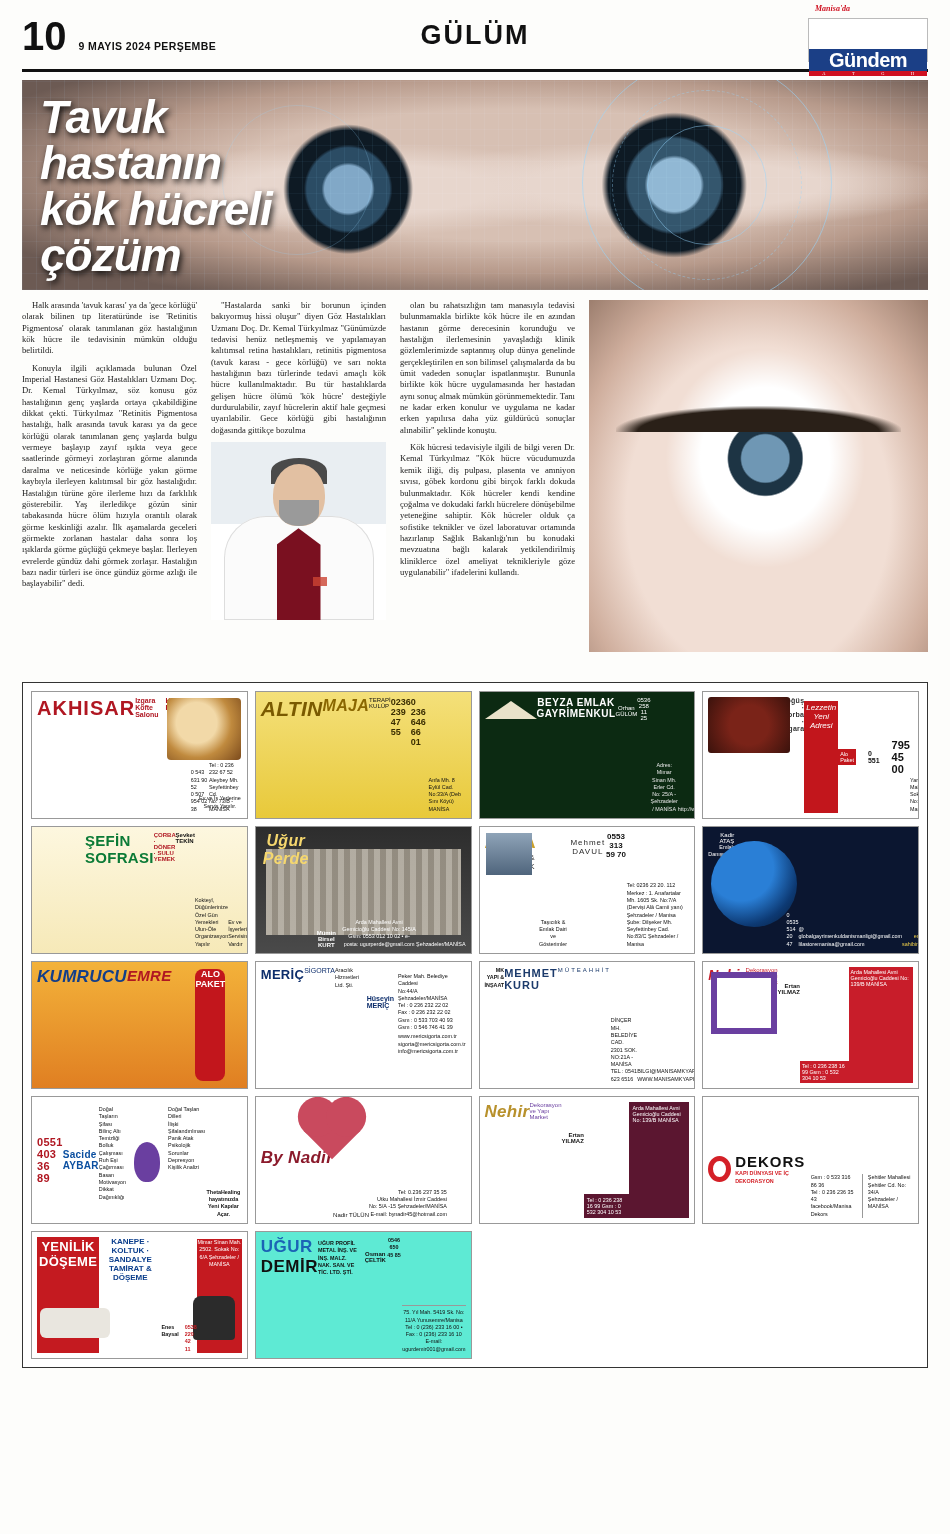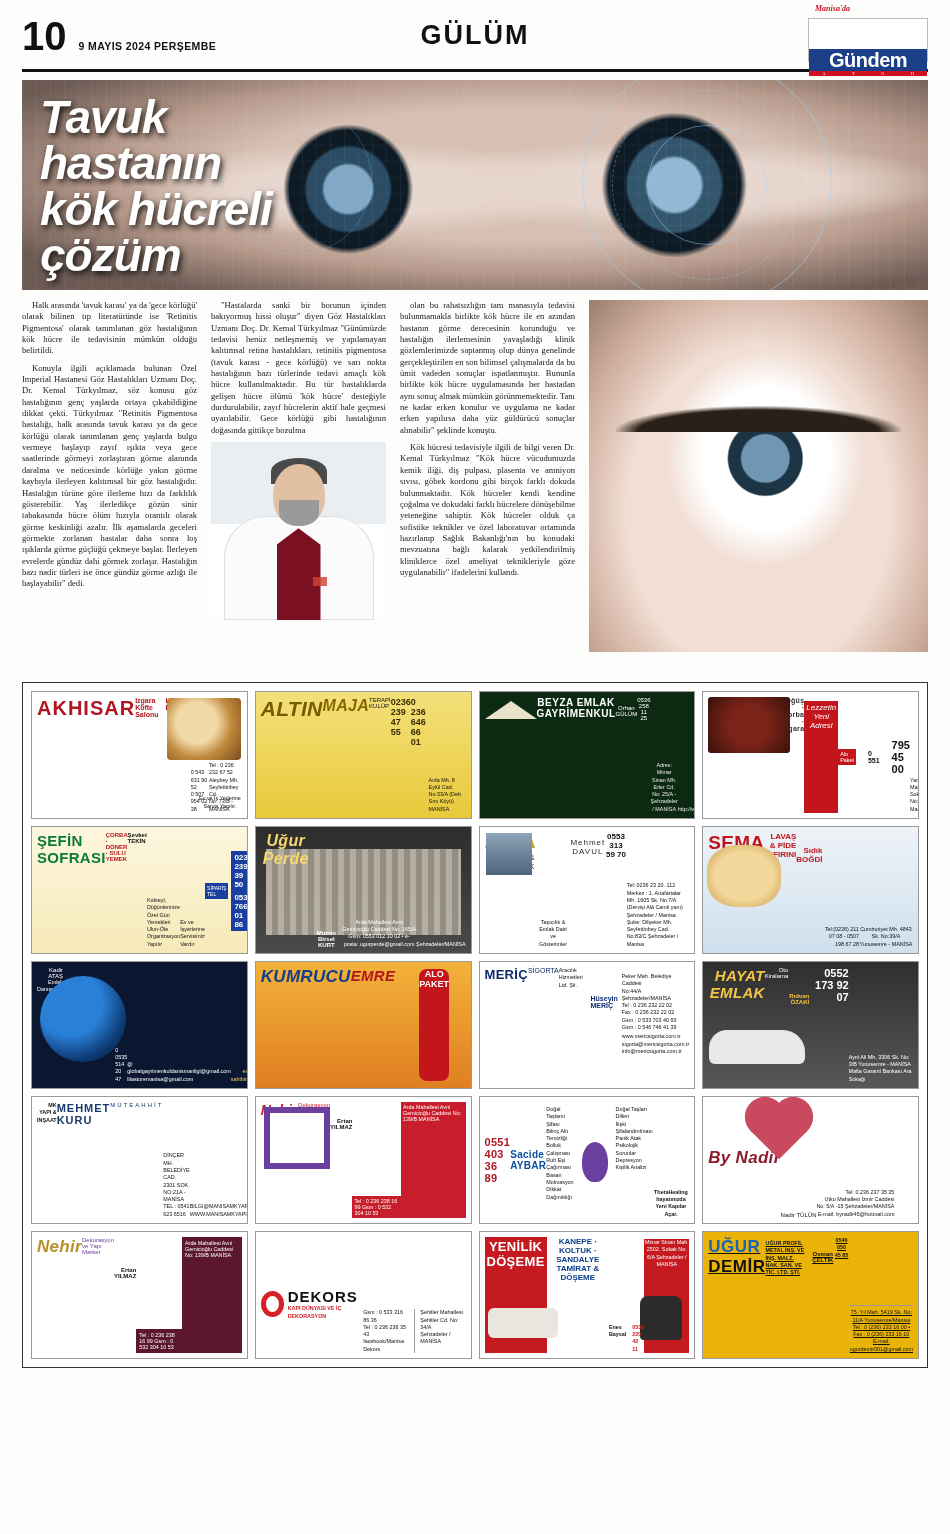--- a/index.html
+++ b/index.html
@@ -220,21 +220,21 @@
   .ad-behzat { background:#fff; }
   .ad-behzat .brand { color:#b0181f; font-size:16px; font-style:italic; font-weight:bold; text-align:right;}
   .ad-behzat .redbar { background:#c2161c; color:#fff; font-size:8px; text-align:center; padding:2px; font-style:italic; }
   .meat {
     position:absolute; left:5px; top:5px; width:82px; height:56px;
     background:radial-gradient(circle at 50% 50%, #7a2318 0 40%, #3a120c 100%);
     border-radius:3px;
   }
 
   .ad-sefin { background:linear-gradient(180deg,#fdf7df,#f6e9b8); }
-  .ad-sefin .brand { color:#0b7a36; font-size:15px; font-weight:bold; }
+  .ad-sefin .brand { color:#0b7a36; font-size:15px; font-weight:bold;margin-left:48px; }
   .ad-sefin .phonebox { background:#1a3f9e; color:#fff; font-size:8px; font-weight:bold; padding:2px 3px; display:inline-block; }
 
   .ad-ugurperde { background:linear-gradient(180deg,#2d2d2d,#4a4a4a); color:#fff; text-align:center; }
   .ad-ugurperde .brand { color:#f5d76e; font-size:16px; font-style:italic; }
   .curtain {
     position:absolute; inset:22px 10px 18px 10px;
     background:repeating-linear-gradient(90deg,#c9c2b5 0 6px,#a49c8e 6px 12px);
     opacity:.85;
   }
 
@@ -296,21 +296,21 @@
   .ad-dekors { background:#fff; }
   .ad-dekors .brand { color:#111; font-size:15px; font-weight:bold; letter-spacing:1px; }
   .dek-c { display:inline-block;width:26px;height:26px;border:5px solid #d42027;border-radius:50%; }
 
   .ad-yenilik { background:#fff; }
   .ad-yenilik .brand { background:#c41a20; color:#fff; font-size:13px; font-weight:bold; text-align:center; padding:2px; }
   .ad-yenilik .sub { color:#0b3e8c; font-size:8px; font-weight:bold; text-align:center; }
   .sofa { position:absolute; left:8px; bottom:20px; width:70px; height:30px; background:#e9e6df; border-radius:6px; }
   .chair { position:absolute; right:12px; bottom:18px; width:42px; height:44px; background:#2b2b2b; border-radius:8px 8px 4px 4px;}
 
-  .ad-ugurdemir { background:#eab308;text-decoration:underline; }
+  .ad-ugurdemir { background:#5eead4; }
   .ad-ugurdemir .brand { font-size:17px; font-weight:bold; letter-spacing:0.5px; }
   .ad-ugurdemir .brand .u { color:#1b63b5; }
   .ad-ugurdemir .brand .d { color:#111; }
 </style>
 </head>
 <body>
 
 <div class="page">
 
   <div class="masthead">
@@ -458,28 +458,20 @@
       </div>
       <div class="lines" style="text-align:center">Taşıcılık &amp; Emlak Dairi ve Gösterimler</div>
       <div class="sub" style="text-align:center;margin-top:6px">Mehmet DAVUL</div>
       <div class="phone" style="text-align:center;font-size:8px">0553 313 59 70</div>
       <div class="lines" style="white-space:pre-line">Tel: 0236 23 20. 112
 Merkez : 1. Anafartalar Mh. 1605 Sk. No:7/A (Dervişi Alâ Camii yanı)
 Şehzadeler / Manisa
 Şube: Dilşeker Mh. Seyfettinbey Cad. No:83/C Şehzadeler / Manisa</div>
     </div>
 
-    <div class="ad ad-sema">
-      <div class="lavas"></div>
-      <div class="brand">SEMA</div>
-      <div class="sub">LAVAŞ &amp; PİDE FIRINI</div>
-      <div class="sub" style="text-align:right;margin-top:14px">Sıdık BOĞDİ</div>
-      <div class="lines" style="text-align:right">Tel:(0236) 211 07 08 - 0507 198 67 28</div>
-      <div class="lines" style="text-align:center">Cumhuriyet Mh. 4843 Sk. No:39/A Yunusemre - MANİSA</div>
-    </div>
 
     <div class="ad ad-global">
       <div class="globe"></div>
       <div style="text-align:right">
         <div class="sub">Kadir ATAŞ</div>
         <div class="lines">Emlak Danışmanı</div>
       </div>
       <div class="brand" style="margin-top:26px">GLOBAL EMLAK</div>
       <div class="lines">0 0535 514 20 47</div>
       <div class="lines" style="white-space:pre-line">@ globalgayrimenkuldanismanligi@gmail.com
@@ -511,29 +503,20 @@
 Fax : 0 236 232 22 02
 Gsm : 0 533 703 40 93
 Gsm : 0 546 746 41 39</div>
           <div class="lines" style="white-space:pre-line;margin:2px 0 0 0">www.mericsigorta.com.tr
 sigorta@mericsigorta.com.tr
 info@mericsigorta.com.tr</div>
         </div>
       </div>
     </div>
 
-    <div class="ad ad-hayat">
-      <div class="brand">HAYAT EMLAK</div>
-      <div class="sub" style="text-align:right">Oto Kiralama</div>
-      <div class="car"></div>
-      <div class="sub" style="text-align:right;color:#f4c542;font-weight:bold;margin-top:26px">Rıdvan ÖZAKİ</div>
-      <div class="phone">0552 173 92 07</div>
-      <div class="lines" style="white-space:pre-line">Ayni Ali Mh. 3306 Sk. No: 3/B Yunusemre - MANİSA
-Malta Garanti Bankası Ara Sokağı</div>
-    </div>
 
     <div class="ad ad-mk">
       <div class="lines" style="margin:0;text-align:right;font-weight:bold">MK YAPI &amp; İNŞAAT</div>
       <div class="mk-logo"></div>
       <div class="brand">MEHMET KURU</div>
       <div class="sub" style="letter-spacing:2px;color:#1b3a6b">MÜTEAHHİT</div>
       <div class="lines" style="white-space:pre-line">DİNÇER MH. BELEDİYE CAD.
 2301 SOK. NO:21A - MANİSA
 TEL : 0541 623 6516</div>
       <div class="lines" style="white-space:pre-line">BILGI@MANISAMKYAPI.COM

